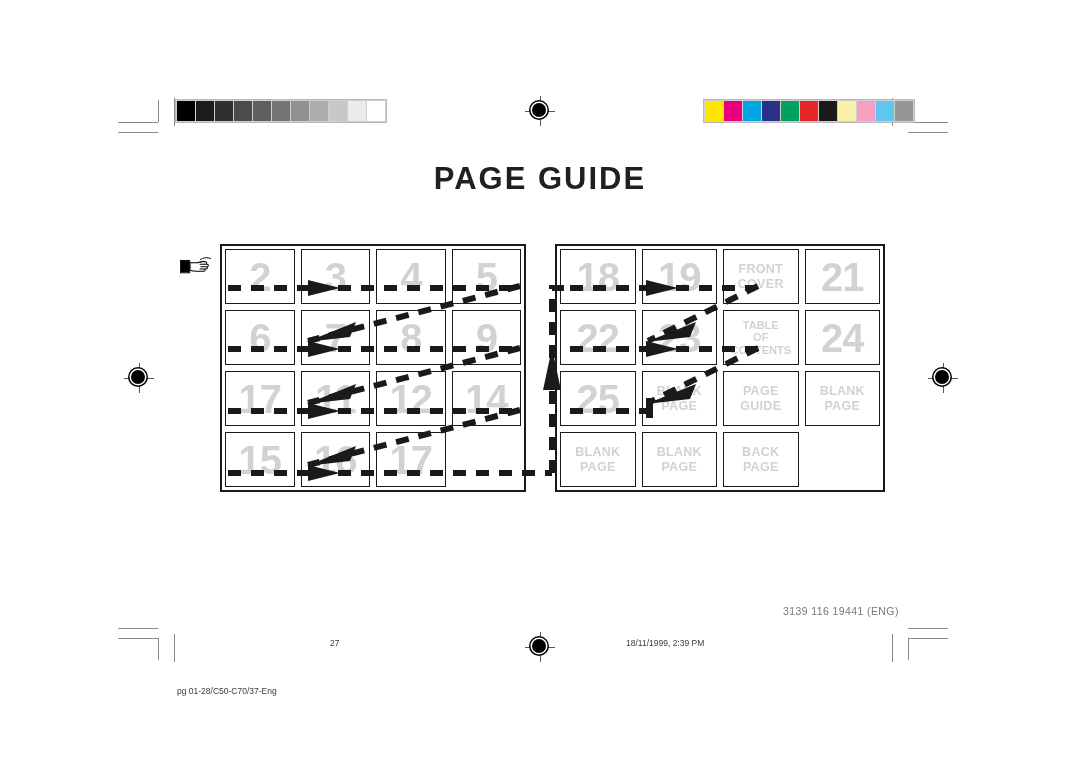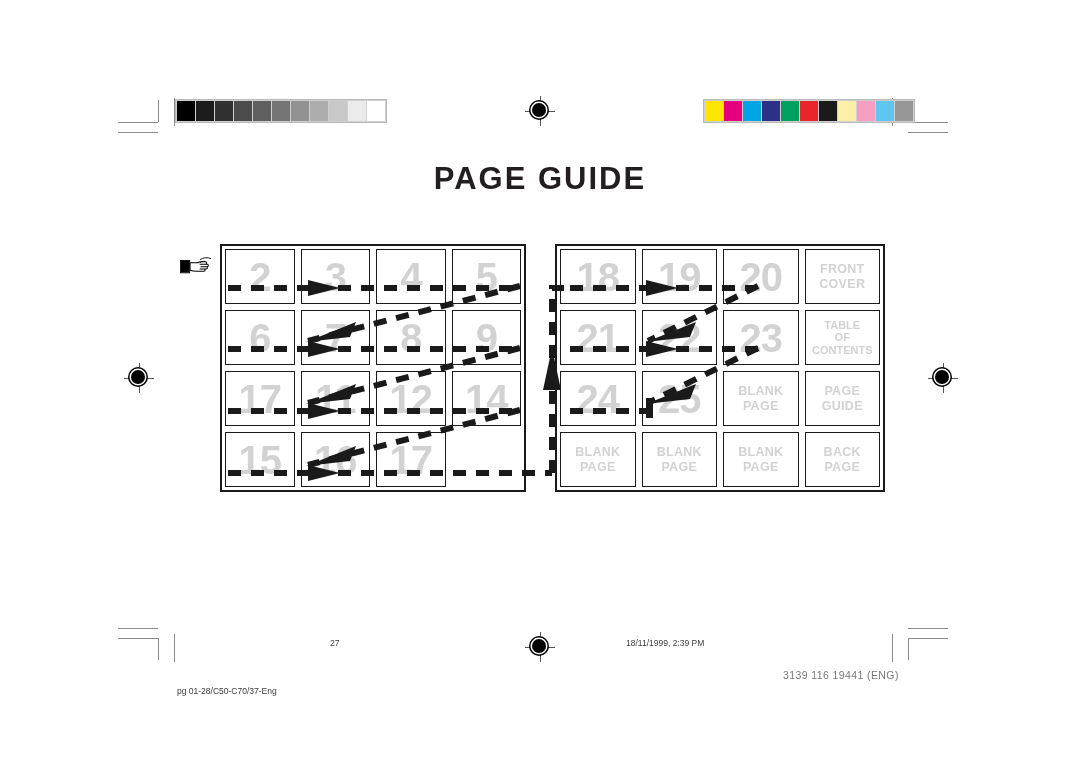--- a/index.html
+++ b/index.html
@@ -293,23 +293,20 @@
     </div>
 
   <div class="grid-block" id="grid-right">
       <div class="cell">
         <span class="num">18</span>
       </div>
       <div class="cell">
         <span class="num">19</span>
       </div>
       <div class="cell">
-        <span class="num">20</span>
-      </div>
-      <div class="cell">
         <span class="lbl">FRONT
 COVER</span>
       </div>
       <div class="cell">
         <span class="num">21</span>
       </div>
       <div class="cell">
         <span class="num">22</span>
       </div>
       <div class="cell">
@@ -407,13 +404,13 @@
 
     <path d="M372,118 L381,160 L363,160 Z" fill="#1a1a1a"></path>
 
     <rect x="466" y="168" width="7" height="20" fill="#1a1a1a"></rect>
   </svg>
 </div>
 
 <div class="footer-text" style="left:177px;top:638px;margin-top:48px;">pg 01-28/C50-C70/37-Eng</div>
 <div class="footer-text" style="left:330px;top:638px;">27</div>
 <div class="footer-text" style="left:626px;top:638px;">18/11/1999, 2:39 PM</div>
-<div class="footer-code" style="left:783px;top:669px;">3139 116 19441 (ENG)</div>
+<div class="footer-code" style="left:783px;top:605px;">3139 116 19441 (ENG)</div>
 
 </body></html>

